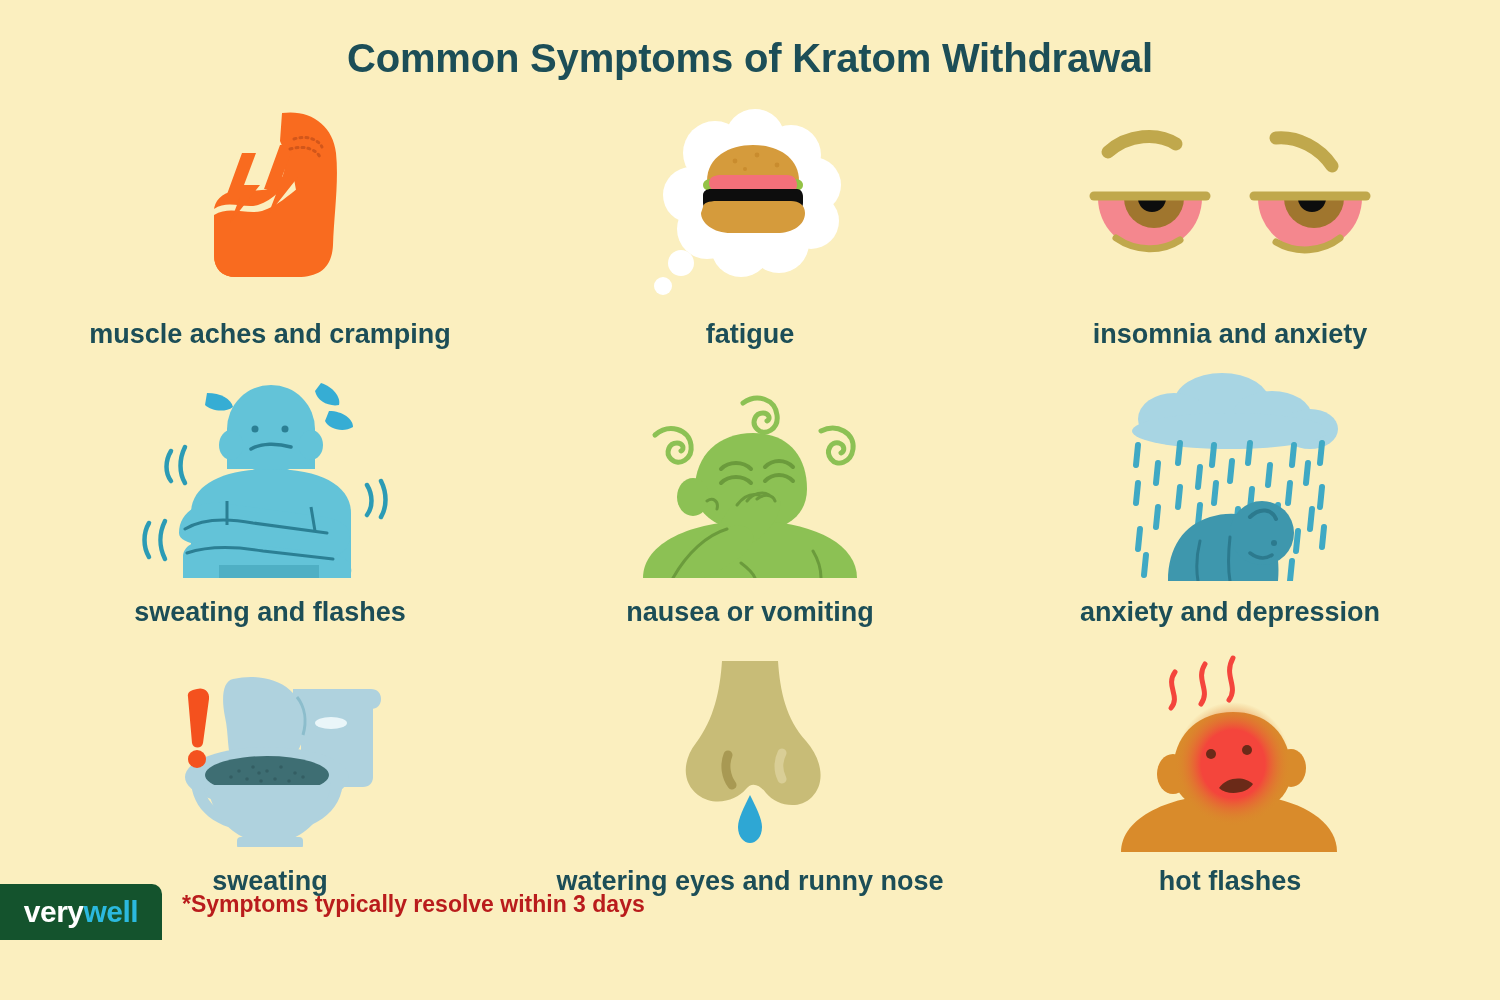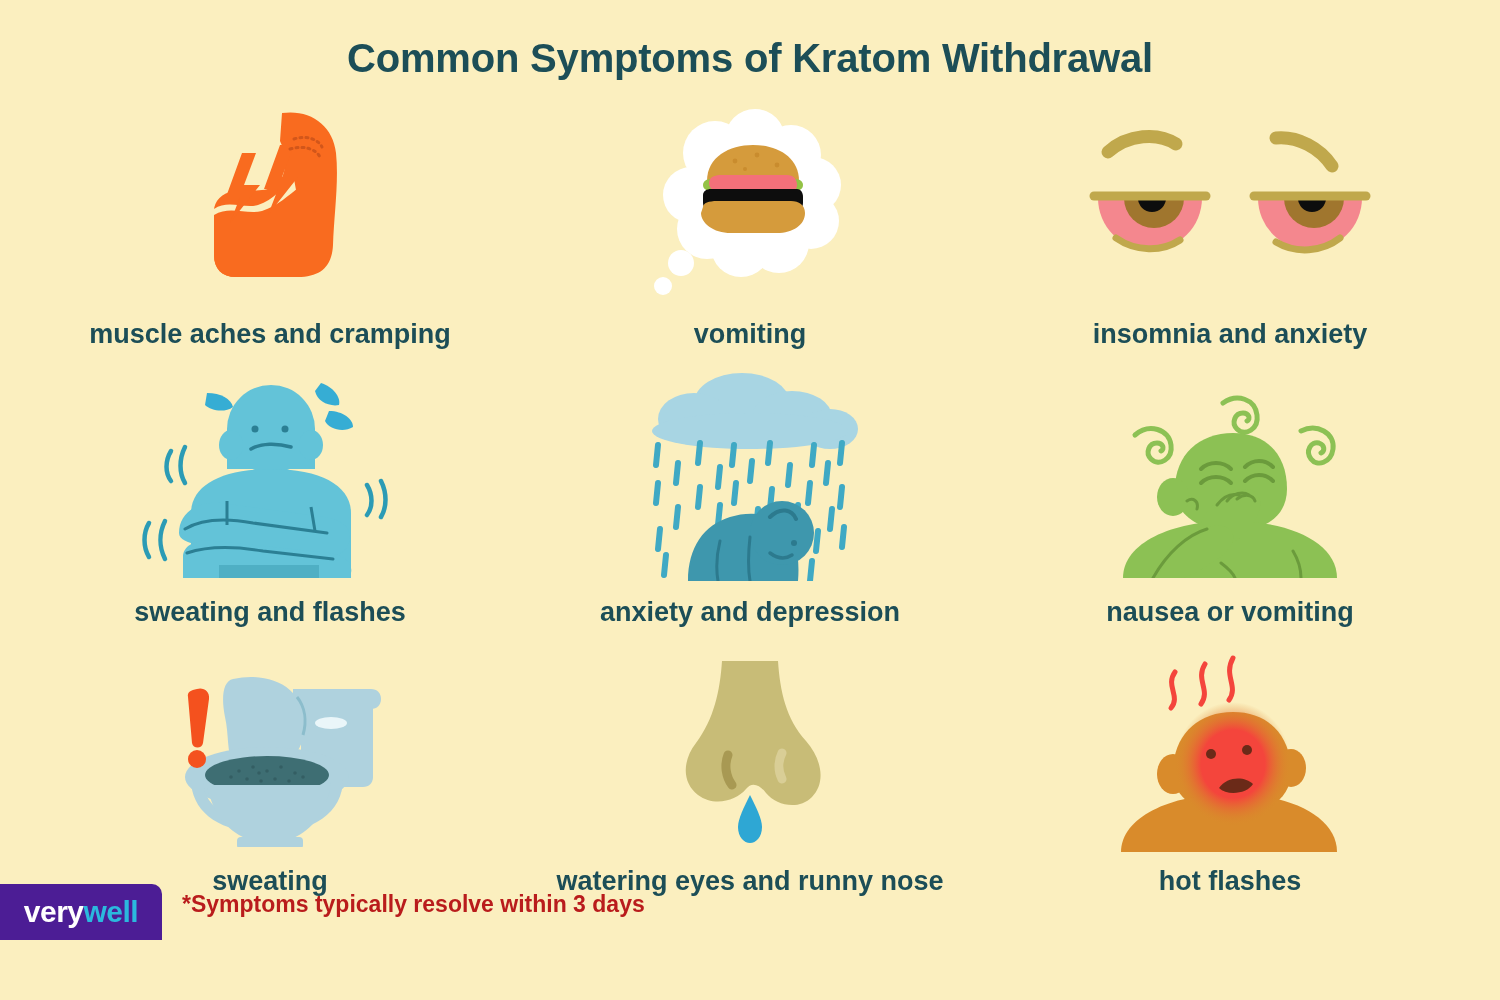--- a/index.html
+++ b/index.html
@@ -73,21 +73,21 @@
     font-size: 23px;
     font-weight: bold;
     color: #b91c1c;
   }
   .logo {
     position: absolute;
     left: 0;
     bottom: 0;
     width: 162px;
     height: 56px;
-    background: #4c1d95;
+    background: #14532d;
     border-top-right-radius: 10px;
     display: flex;
     align-items: center;
     justify-content: center;
   }
   .logo-text {
     font-size: 30px;
     font-weight: bold;
     letter-spacing: -0.5px;
   }
@@ -141,21 +141,21 @@
             <path d="M64 80 C64 74 70 72 76 72 L142 72 C148 72 152 76 152 82 C152 87 148 90 142 90 L76 90 C70 90 64 86 64 80 Z" fill="#F4707A"></path>
             <path d="M58 92 C58 88 62 86 66 86 L152 86 C156 86 158 90 158 94 L158 100 C158 106 152 110 144 110 L72 110 C64 110 58 106 58 100 Z" fill="#0D0D0D"></path>
             <path d="M58 104 C58 100 64 98 72 98 L146 98 C154 98 160 102 160 110 C160 122 148 130 132 130 L86 130 C68 130 56 120 56 110 Z" fill="#D59B3C"></path>
             <circle cx="90" cy="58" r="2.4" fill="#C98C2E"></circle>
             <circle cx="112" cy="52" r="2.4" fill="#C98C2E"></circle>
             <circle cx="132" cy="62" r="2.4" fill="#C98C2E"></circle>
             <circle cx="100" cy="66" r="2" fill="#C98C2E"></circle>
           </g>
         </svg>
       </div>
-      <div class="caption">vomiting</div>
+      <div class="caption">fatigue</div>
     </div>
 
     <div class="cell">
       <div class="icon-wrap">
         <svg width="300" height="180" viewBox="0 0 300 180">
 
           <path d="M28 42 C48 24 78 22 96 34" stroke="#C0A84C" stroke-width="13" fill="none" stroke-linecap="round"></path>
 
           <path d="M196 28 C218 26 240 38 252 56" stroke="#C0A84C" stroke-width="13" fill="none" stroke-linecap="round"></path>
 
@@ -207,20 +207,54 @@
           <path d="M36 78 C30 88 30 100 36 108" stroke="#2B9BB5" stroke-width="4.5" fill="none" stroke-linecap="round"></path>
           <path d="M50 74 C44 86 44 100 50 110" stroke="#2B9BB5" stroke-width="4.5" fill="none" stroke-linecap="round"></path>
           <path d="M14 150 C8 160 8 174 14 184" stroke="#2B9BB5" stroke-width="4.5" fill="none" stroke-linecap="round"></path>
           <path d="M30 148 C24 160 24 174 30 186" stroke="#2B9BB5" stroke-width="4.5" fill="none" stroke-linecap="round"></path>
 
           <path d="M232 112 C238 122 238 134 232 142" stroke="#2B9BB5" stroke-width="4.5" fill="none" stroke-linecap="round"></path>
           <path d="M246 108 C252 120 252 134 246 144" stroke="#2B9BB5" stroke-width="4.5" fill="none" stroke-linecap="round"></path>
         </svg>
       </div>
       <div class="caption">sweating and flashes</div>
+    </div>
+
+    <div class="cell row2">
+      <div class="icon-wrap">
+        <svg width="250" height="205" viewBox="0 0 250 205">
+
+          <path d="M118 30 C132 20 150 26 152 42 C154 56 140 64 132 56 C126 50 130 40 138 40 C144 40 146 46 142 48" stroke="#8CC154" stroke-width="5" fill="none" stroke-linecap="round"></path>
+          <path d="M30 62 C44 50 64 56 66 72 C68 86 54 94 46 86 C40 80 44 70 52 70 C58 70 60 76 56 78" stroke="#8CC154" stroke-width="5" fill="none" stroke-linecap="round"></path>
+          <path d="M196 58 C212 50 230 60 228 76 C226 90 212 94 206 86 C200 78 206 68 214 70 C220 72 220 78 216 80" stroke="#8CC154" stroke-width="5" fill="none" stroke-linecap="round"></path>
+
+          <path d="M70 116 C70 82 94 60 128 60 C162 60 182 82 182 116 C182 142 162 158 128 158 C94 158 70 142 70 116 Z" fill="#8CC154"></path>
+          <ellipse cx="68" cy="124" rx="16" ry="19" fill="#8CC154"></ellipse>
+
+          <path d="M18 205 C18 170 66 148 126 148 C186 148 232 170 232 205 Z" fill="#8CC154"></path>
+
+          <path d="M96 96 C104 88 118 88 126 96" stroke="#6B9B3C" stroke-width="4" fill="none" stroke-linecap="round"></path>
+          <path d="M96 110 C104 102 118 102 126 110" stroke="#6B9B3C" stroke-width="4" fill="none" stroke-linecap="round"></path>
+          <path d="M140 94 C148 86 160 86 168 94" stroke="#6B9B3C" stroke-width="4" fill="none" stroke-linecap="round"></path>
+          <path d="M140 108 C148 100 160 100 168 108" stroke="#6B9B3C" stroke-width="4" fill="none" stroke-linecap="round"></path>
+
+          <path d="M82 128 C88 124 94 128 92 136" stroke="#6B9B3C" stroke-width="3" fill="none" stroke-linecap="round"></path>
+
+          <path d="M96 150 C104 130 124 116 140 116 C152 116 158 126 154 138 C150 150 142 160 130 168 C118 176 100 174 96 164 Z" fill="#8CC154"></path>
+          <path d="M112 132 C118 124 126 120 134 122" stroke="#6B9B3C" stroke-width="3" fill="none" stroke-linecap="round"></path>
+          <path d="M122 128 C128 120 138 118 144 122" stroke="#6B9B3C" stroke-width="3" fill="none" stroke-linecap="round"></path>
+          <path d="M132 126 C140 120 148 122 150 128" stroke="#6B9B3C" stroke-width="3" fill="none" stroke-linecap="round"></path>
+
+          <path d="M52 205 C64 178 84 160 104 154 C116 150 126 154 128 162 C130 172 120 182 106 190 C94 198 82 205 76 205 Z" fill="#8CC154"></path>
+          <path d="M48 205 C62 180 82 162 102 156" stroke="#6B9B3C" stroke-width="3" fill="none" stroke-linecap="round"></path>
+          <path d="M116 190 C124 196 128 200 130 205" stroke="#6B9B3C" stroke-width="3" fill="none" stroke-linecap="round"></path>
+          <path d="M188 178 C194 188 196 196 196 205" stroke="#6B9B3C" stroke-width="3" fill="none" stroke-linecap="round"></path>
+        </svg>
+      </div>
+      <div class="caption">nausea or vomiting</div>
     </div>
 
     <div class="cell row2">
       <div class="icon-wrap">
         <svg width="240" height="210" viewBox="0 0 240 210">
 
           <g fill="#A8D5E3">
             <ellipse cx="112" cy="32" rx="48" ry="30"></ellipse>
             <ellipse cx="64" cy="48" rx="36" ry="26"></ellipse>
             <ellipse cx="162" cy="46" rx="40" ry="26"></ellipse>
@@ -264,54 +298,20 @@
           <path d="M140 146 C150 136 162 138 166 148" stroke="#2C7A8E" stroke-width="4" fill="none" stroke-linecap="round"></path>
           <circle cx="164" cy="172" r="3" fill="#2C7A8E"></circle>
           <path d="M140 182 C148 188 156 188 162 184" stroke="#2C7A8E" stroke-width="3.5" fill="none" stroke-linecap="round"></path>
           <path d="M90 170 C86 186 86 198 88 210" stroke="#2C7A8E" stroke-width="3" fill="none" stroke-linecap="round"></path>
           <path d="M120 166 C118 184 118 198 120 210" stroke="#2C7A8E" stroke-width="3" fill="none" stroke-linecap="round"></path>
         </svg>
       </div>
       <div class="caption">anxiety and depression</div>
     </div>
 
-    <div class="cell row2">
-      <div class="icon-wrap">
-        <svg width="250" height="205" viewBox="0 0 250 205">
-
-          <path d="M118 30 C132 20 150 26 152 42 C154 56 140 64 132 56 C126 50 130 40 138 40 C144 40 146 46 142 48" stroke="#8CC154" stroke-width="5" fill="none" stroke-linecap="round"></path>
-          <path d="M30 62 C44 50 64 56 66 72 C68 86 54 94 46 86 C40 80 44 70 52 70 C58 70 60 76 56 78" stroke="#8CC154" stroke-width="5" fill="none" stroke-linecap="round"></path>
-          <path d="M196 58 C212 50 230 60 228 76 C226 90 212 94 206 86 C200 78 206 68 214 70 C220 72 220 78 216 80" stroke="#8CC154" stroke-width="5" fill="none" stroke-linecap="round"></path>
-
-          <path d="M70 116 C70 82 94 60 128 60 C162 60 182 82 182 116 C182 142 162 158 128 158 C94 158 70 142 70 116 Z" fill="#8CC154"></path>
-          <ellipse cx="68" cy="124" rx="16" ry="19" fill="#8CC154"></ellipse>
-
-          <path d="M18 205 C18 170 66 148 126 148 C186 148 232 170 232 205 Z" fill="#8CC154"></path>
-
-          <path d="M96 96 C104 88 118 88 126 96" stroke="#6B9B3C" stroke-width="4" fill="none" stroke-linecap="round"></path>
-          <path d="M96 110 C104 102 118 102 126 110" stroke="#6B9B3C" stroke-width="4" fill="none" stroke-linecap="round"></path>
-          <path d="M140 94 C148 86 160 86 168 94" stroke="#6B9B3C" stroke-width="4" fill="none" stroke-linecap="round"></path>
-          <path d="M140 108 C148 100 160 100 168 108" stroke="#6B9B3C" stroke-width="4" fill="none" stroke-linecap="round"></path>
-
-          <path d="M82 128 C88 124 94 128 92 136" stroke="#6B9B3C" stroke-width="3" fill="none" stroke-linecap="round"></path>
-
-          <path d="M96 150 C104 130 124 116 140 116 C152 116 158 126 154 138 C150 150 142 160 130 168 C118 176 100 174 96 164 Z" fill="#8CC154"></path>
-          <path d="M112 132 C118 124 126 120 134 122" stroke="#6B9B3C" stroke-width="3" fill="none" stroke-linecap="round"></path>
-          <path d="M122 128 C128 120 138 118 144 122" stroke="#6B9B3C" stroke-width="3" fill="none" stroke-linecap="round"></path>
-          <path d="M132 126 C140 120 148 122 150 128" stroke="#6B9B3C" stroke-width="3" fill="none" stroke-linecap="round"></path>
-
-          <path d="M52 205 C64 178 84 160 104 154 C116 150 126 154 128 162 C130 172 120 182 106 190 C94 198 82 205 76 205 Z" fill="#8CC154"></path>
-          <path d="M48 205 C62 180 82 162 102 156" stroke="#6B9B3C" stroke-width="3" fill="none" stroke-linecap="round"></path>
-          <path d="M116 190 C124 196 128 200 130 205" stroke="#6B9B3C" stroke-width="3" fill="none" stroke-linecap="round"></path>
-          <path d="M188 178 C194 188 196 196 196 205" stroke="#6B9B3C" stroke-width="3" fill="none" stroke-linecap="round"></path>
-        </svg>
-      </div>
-      <div class="caption">nausea or vomiting</div>
-    </div>
-
     <div class="cell">
       <div class="icon-wrap">
         <svg width="230" height="200" viewBox="0 0 230 200">
 
           <path d="M146 48 L208 48 C214 48 218 52 218 58 L218 130 C218 136 214 140 208 140 L146 140 Z" fill="#AFD2DE"></path>
           <path d="M138 42 L216 42 C222 42 226 46 226 52 C226 58 222 62 216 62 L138 62 Z" fill="#AFD2DE"></path>
           <ellipse cx="176" cy="76" rx="16" ry="6" fill="#EAF6F9"></ellipse>
 
           <path d="M78 32 C114 24 150 40 150 78 C150 108 126 126 96 126 C68 126 76 96 70 70 C66 50 68 34 78 32 Z" fill="#AFD2DE"></path>
           <path d="M142 50 C150 60 152 74 148 88" stroke="#8CBDCC" stroke-width="3" fill="none"></path>

